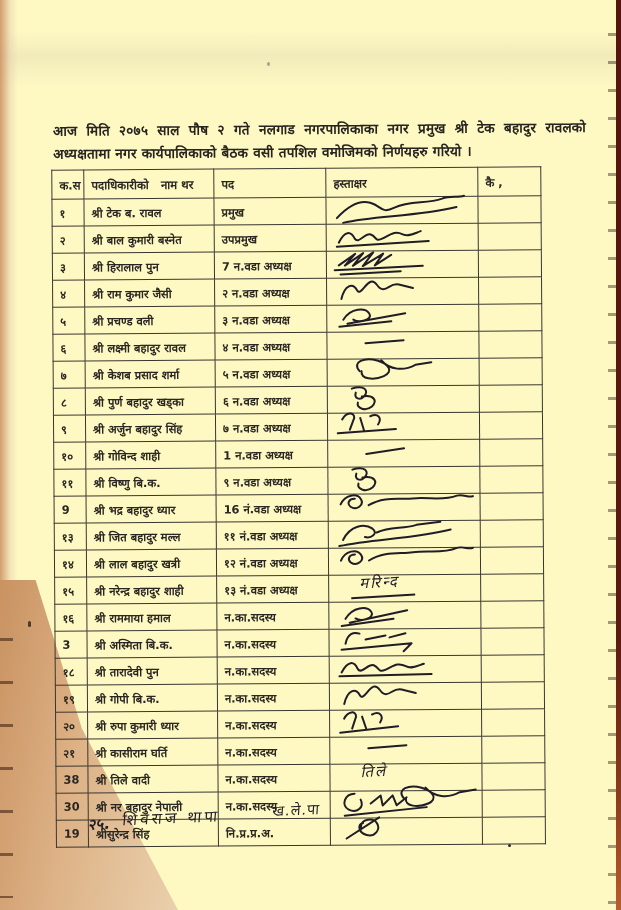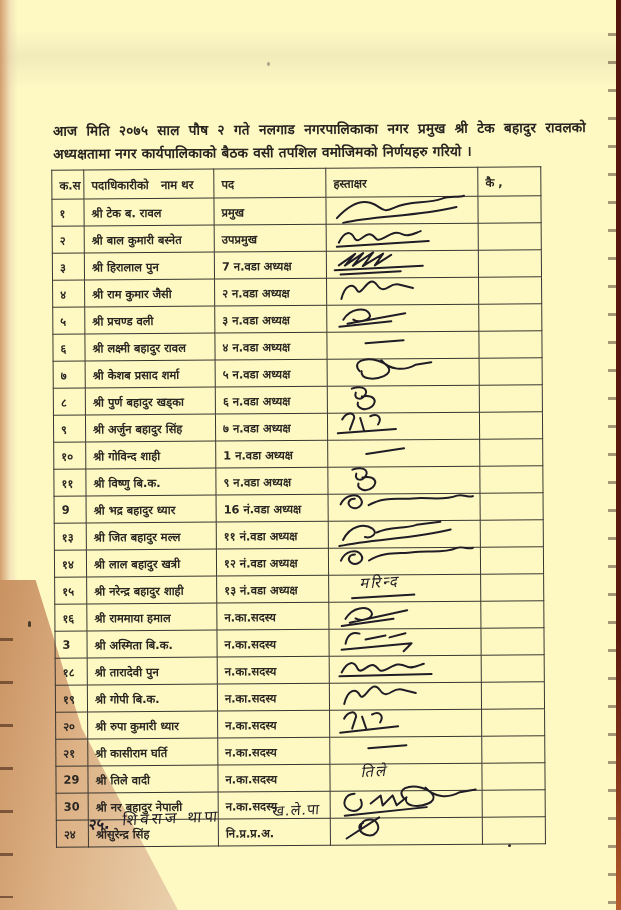--- a/index.html
+++ b/index.html
@@ -317,39 +317,39 @@
         <td>श्री कासीराम घर्ति</td>
         <td>न.का.सदस्य</td>
         <td class="sigcell">
               <svg width="148" height="36" viewBox="0 0 148 36" class="sig-svg" style="transform: rotate(2deg);">
                 <path d="M34,18 L72,14" fill="none" stroke="#201d26" stroke-width="2" stroke-linecap="round" stroke-linejoin="round"></path>
               </svg>
             </td>
         <td></td>
       </tr>
           <tr>
-        <td class="sn">29</td>
+        <td class="sn">38</td>
         <td>श्री तिले वादी</td>
         <td>न.का.सदस्य</td>
         <td class="sigcell"><span><span class="sig-text">तिले</span></span></td>
         <td></td>
       </tr>
           <tr>
         <td class="sn">30</td>
         <td>श्री नर बहादुर नेपाली</td>
         <td>न.का.सदस्य</td>
         <td class="sigcell">
               <svg width="148" height="36" viewBox="0 0 148 36" class="sig-svg" style="transform: rotate(0deg);">
                 <path d="M20,8 C10,8 6,20 14,24 C22,28 30,22 26,14 M36,18 L46,10 L48,20 L58,10 L62,20 L72,12 M10,30 L92,22" fill="none" stroke="#201d26" stroke-width="2" stroke-linecap="round" stroke-linejoin="round"></path>
               </svg>
             </td>
         <td></td>
       </tr>
           <tr>
-        <td class="sn">२४</td>
+        <td class="sn">19</td>
         <td>श्रीसुरेन्द्र सिंह</td>
         <td>नि.प्र.प्र.अ.</td>
         <td class="sigcell">
               <svg width="148" height="36" viewBox="0 0 148 36" class="sig-svg" style="transform: rotate(2deg);">
                 <path d="M26,16 C26,8 38,6 42,12 C46,18 40,26 32,24 C24,22 22,14 28,12 M12,28 L44,6" fill="none" stroke="#201d26" stroke-width="2" stroke-linecap="round" stroke-linejoin="round"></path>
               </svg>
             </td>
         <td></td>
       </tr>
         </tbody>

